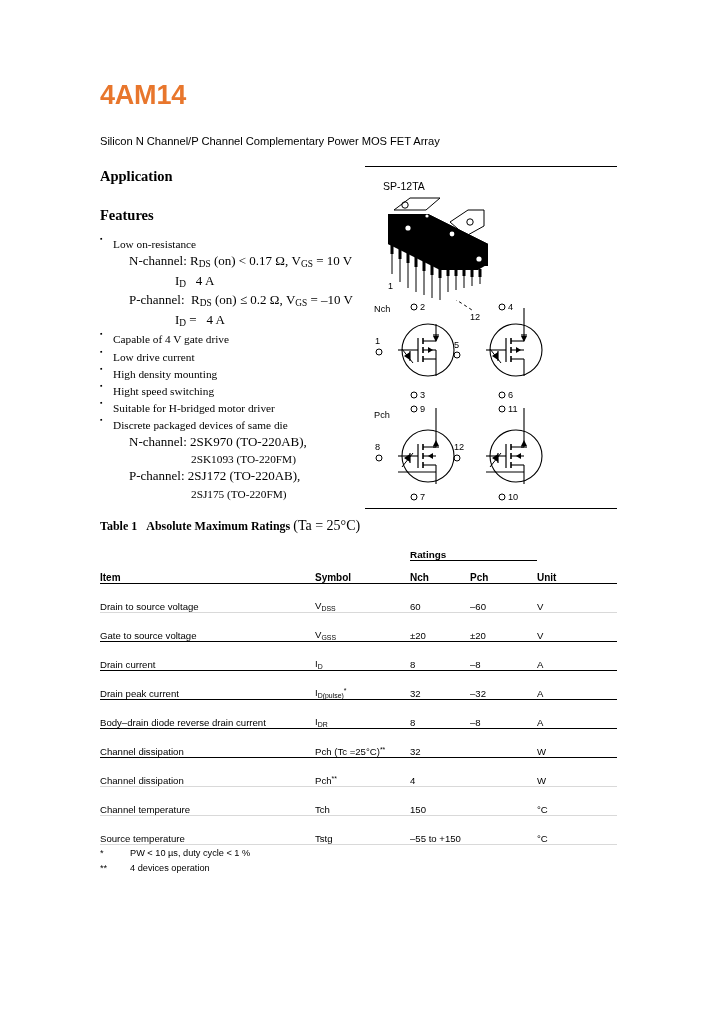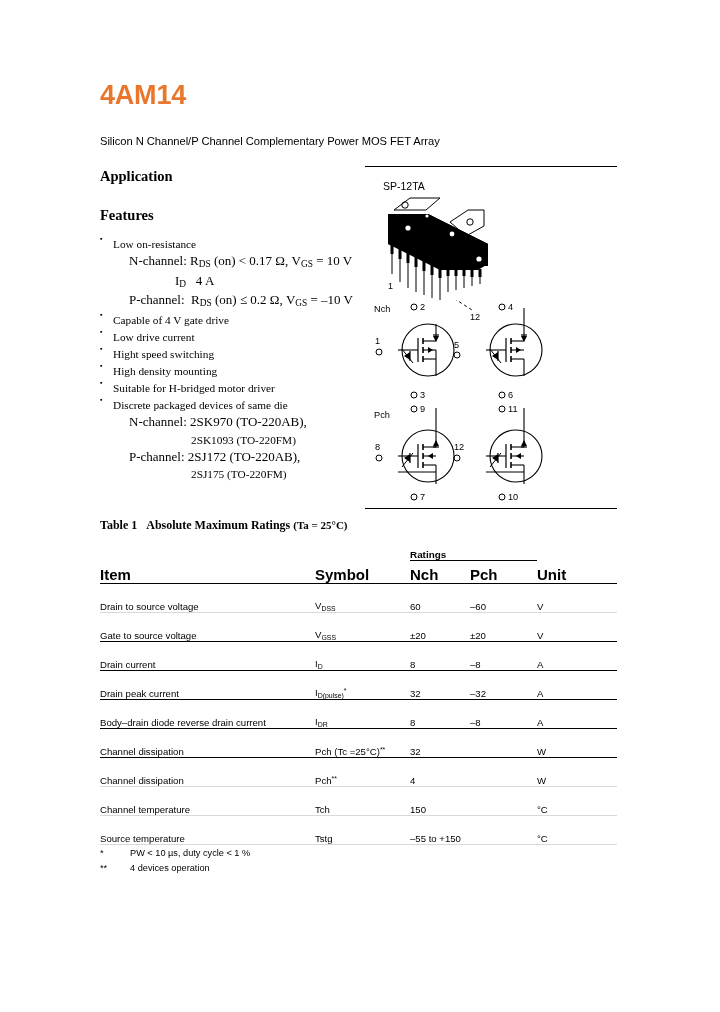--- a/index.html
+++ b/index.html
@@ -70,31 +70,31 @@
     font-family:"Liberation Sans", sans-serif;
     font-size:9.2px; line-height:1.62;
   }
 
   
   .tbl-caption {
     position:absolute; left:100px; top:518px;
     font-family:"Liberation Serif", serif; font-size:12px;
   }
   .tbl-caption b { font-weight:bold; }
-  .tbl-caption .cap-small { font-size:11px;font-weight:bold; }
+  .tbl-caption .cap-small { font-size:14px; }
 
   table.ratings {
     position:absolute; left:100px; top:540px;
     width:517px; border-collapse:collapse;
     font-family:"Liberation Sans", sans-serif;
     font-size:9.6px; color:#000;
   }
   table.ratings td, table.ratings th { padding:0; text-align:left; vertical-align:bottom; }
   .hdr-ratings td { height:20px; font-weight:bold; font-size:9.9px; }
-  .hdr-cols td { height:22px; font-weight:bold; font-size:15px; padding-bottom:4px; }
+  .hdr-cols td { height:22px; font-weight:bold; font-size:10px; padding-bottom:4px; }
   .rule-ratings { border-bottom:1.1px solid #000; }
   .row td { height:28px; font-size:9.6px; padding-top:2px; }
   .bline td { border-bottom:0.9px solid #000; }
   .bline-light td { border-bottom:0.7px solid #d9d9d9; }
   .c-item { width:215px; }
   .c-sym  { width:95px; }
   .c-nch  { width:60px; }
   .c-pch  { width:67px; }
   .c-unit { width:80px; }
 
@@ -121,25 +121,26 @@
     <ul class="feat">
       <li>
         <span>Low on-resistance</span>
         <div class="sub">
           <span class="nowrap">N-channel: R<sub>DS</sub> (on) &lt; 0.17 Ω, V<sub>GS</sub> = 10 V</span>
         </div>
         <div class="sub2">I<sub>D</sub>&nbsp;&nbsp; 4 A</div>
         <div class="sub">
           <span class="nowrap">P-channel:&nbsp; R<sub>DS</sub> (on) ≤ 0.2 Ω, V<sub>GS</sub> = –10 V</span>
         </div>
+        <div class="sub2">I<sub>D</sub> =&nbsp;&nbsp; 4 A</div>
       </li>
       <li>Capable of 4 V gate drive</li>
       <li>Low drive current</li>
+      <li>High density mounting</li>
       <li>Hight speed switching</li>
-      <li>High density mounting</li>
       <li>Suitable for H-bridged motor driver</li>
       <li>
         <span>Discrete packaged devices of same die</span>
         <div class="sub">
           <span>N-channel:</span>
           <span>2SK970 (TO-220AB),</span>
         </div>
         <div class="sub3">2SK1093 (TO-220FM)</div>
         <div class="sub">
           <span>P-channel:</span>

